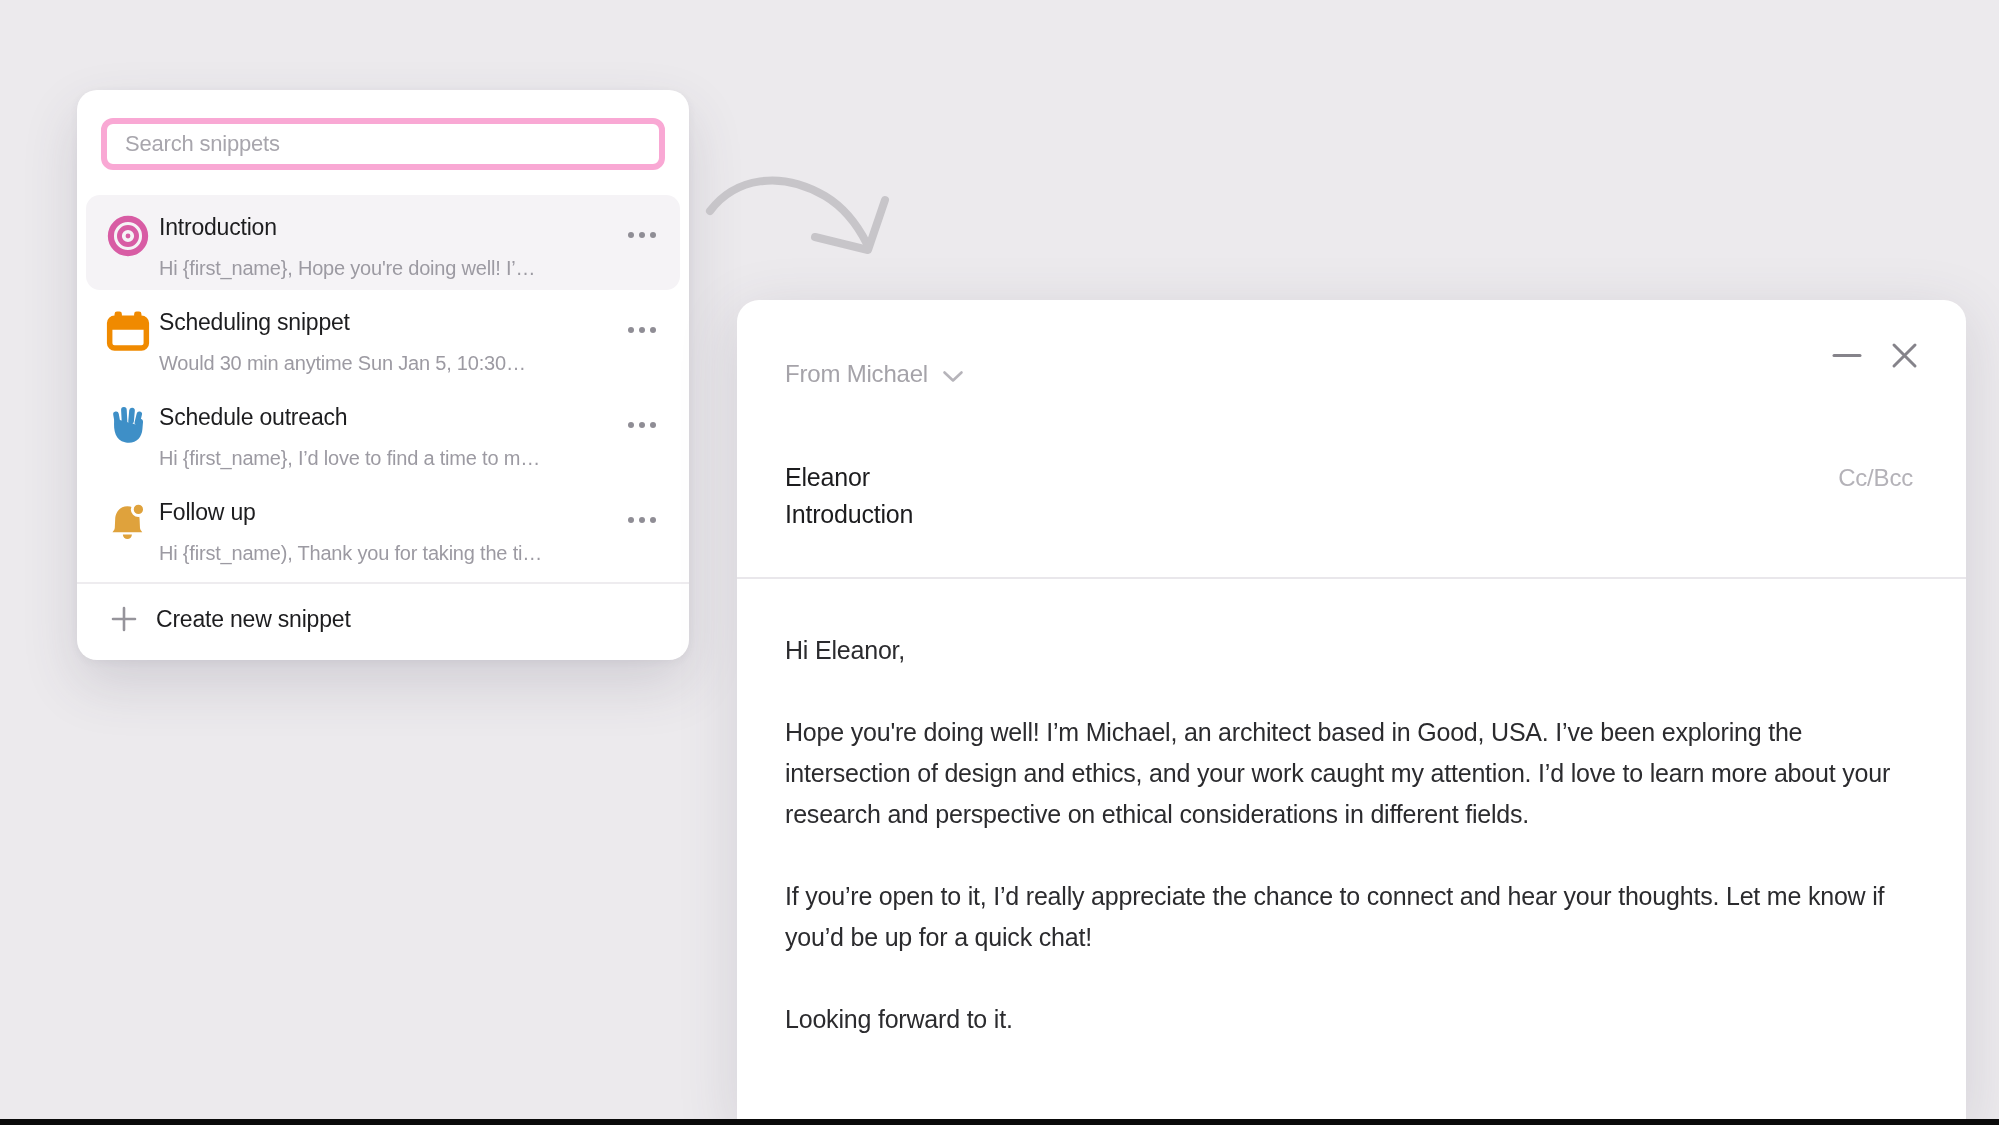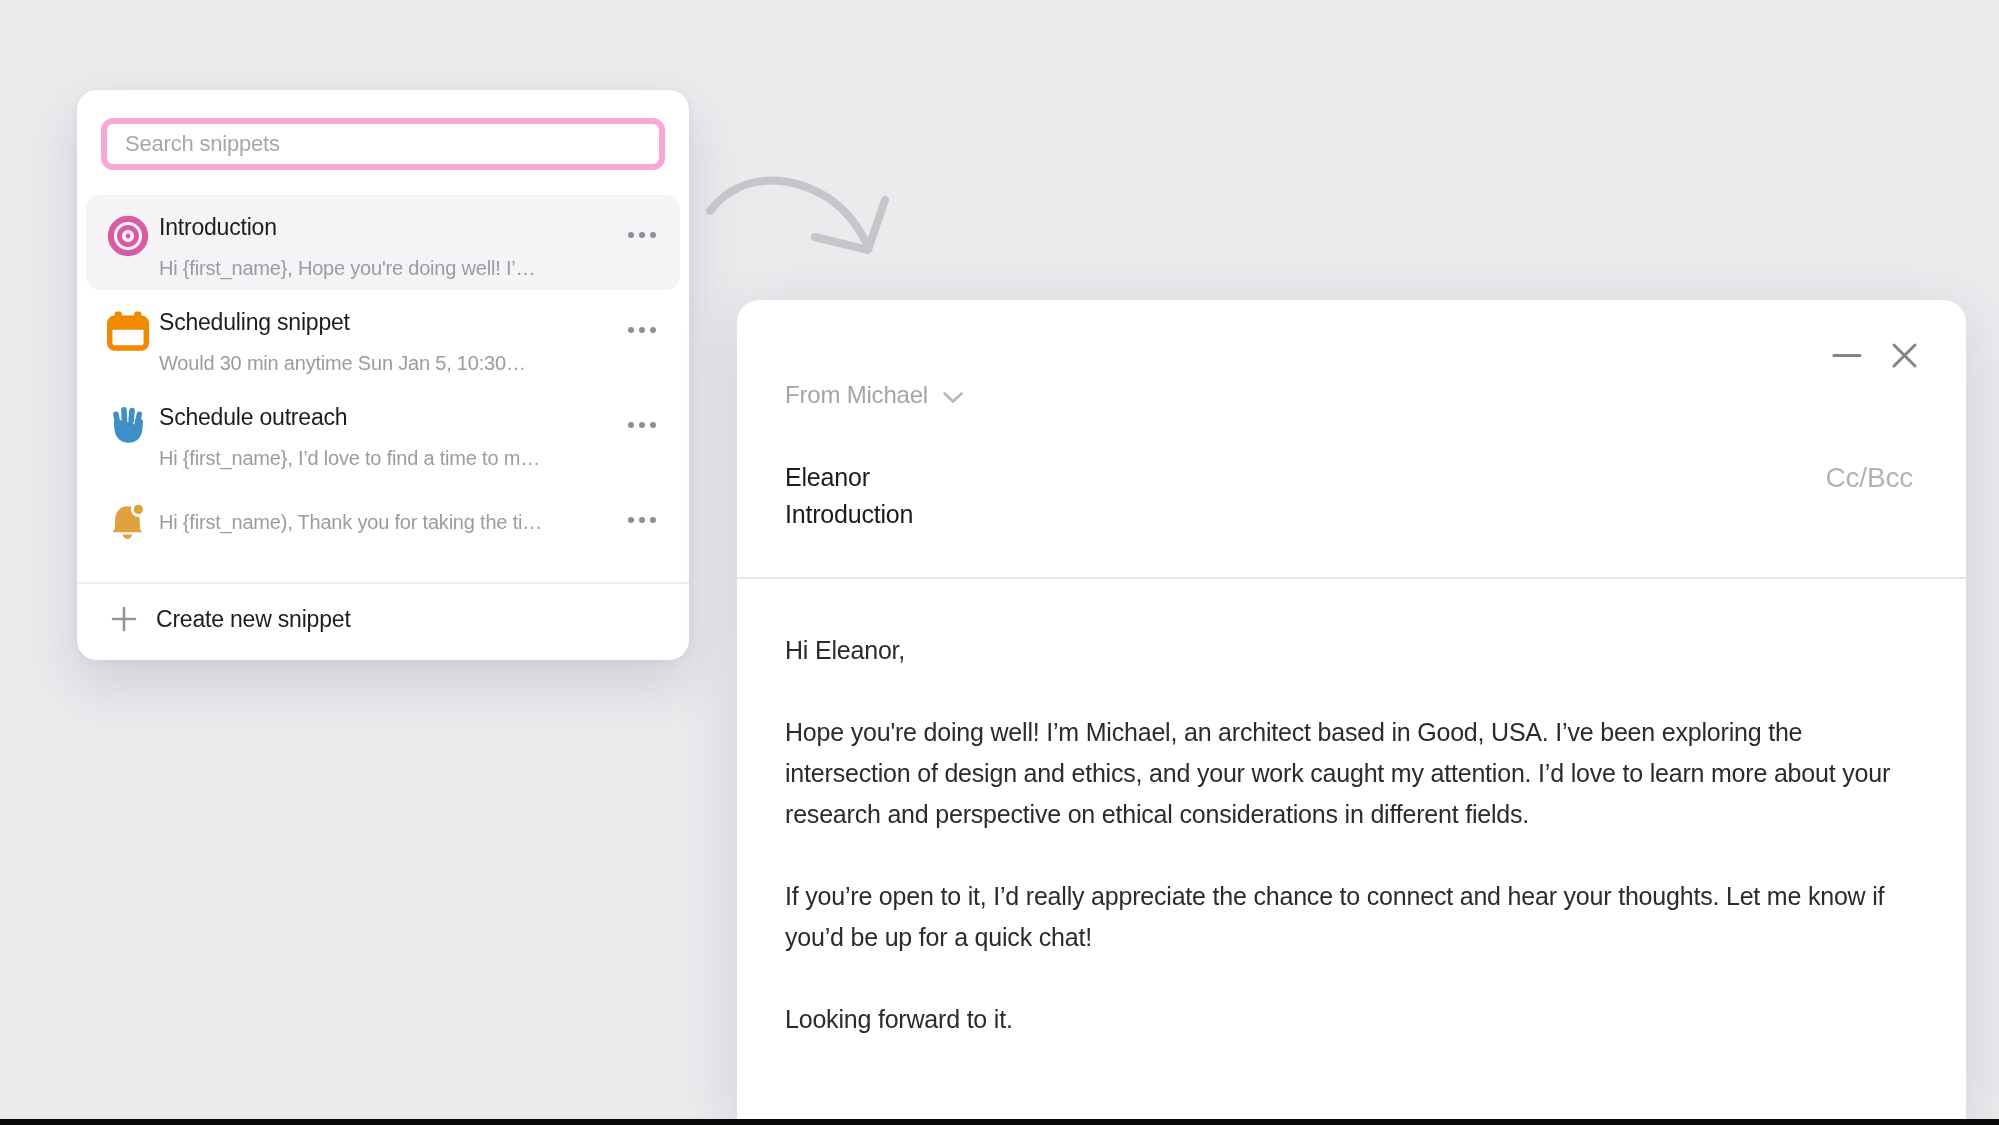--- a/index.html
+++ b/index.html
@@ -58,29 +58,29 @@
 
   
   .compose-window {
     position:absolute; left:737px; top:300px; width:1229px; height:825px;
     background:#FFFFFF; border-radius:22px 22px 0 0;
     box-shadow:0 14px 60px rgba(70,60,85,.15);
   }
   .win-controls { position:absolute; top:42px; right:48px; display:flex; gap:29px; align-items:center; }
   .win-btn { background:none; border:none; padding:0; cursor:pointer; display:block; height:27px; }
   .win-btn svg { display:block; }
-  .from-row { position:absolute; left:48px; top:80px; display:flex; align-items:center; cursor:pointer; }
+  .from-row { position:absolute; left:48px; top:59px; display:flex; align-items:center; cursor:pointer; }
   .from-label { font-size:24px; line-height:30px; color:#A5A3A9; letter-spacing:-0.2px; }
   .from-row svg { margin-left:14px; margin-top:4px; }
   .recipient-row {
     position:absolute; left:48px; right:53px; top:134px;
     display:flex; justify-content:space-between; align-items:center;margin-top:28px;
   }
   .recipient-value { font-size:25px; line-height:31px; color:#1C1C1E; letter-spacing:-0.2px; }
-  .ccbcc { font-size:28px; line-height:31px; color:#B4B2B8; letter-spacing:-0.2px; background:none; border:none; cursor:pointer; font-family:inherit; }
+  .ccbcc { font-size:24px; line-height:31px; color:#B4B2B8; letter-spacing:-0.2px; background:none; border:none; cursor:pointer; font-family:inherit; }
   .subject-row { position:absolute; left:48px; top:199px; }
   .subject-value { font-size:25px; line-height:31px; color:#1C1C1E; letter-spacing:-0.2px; }
   .compose-divider { position:absolute; left:0; right:0; top:277px; height:2px; background:#E9E7EB; }
   .body-editor { position:absolute; left:48px; right:64px; top:330px; cursor:text; }
   .body-editor p {
     font-size:25px; line-height:41px; color:#2B2B2E; letter-spacing:-0.2px;
     margin-bottom:41px;
   }
   .body-editor p:last-child { margin-bottom:0; }
 
@@ -159,20 +159,21 @@
 
     <div class="snippet-row">
       <span class="row-icon">
         <svg viewBox="0 0 36 36">
           <path fill="#DFA23C" d="M17.5 6 C10.8 6 7.6 11.3 7.5 16.8 L7.2 23.5 C7.1 25.3 6 26 5.3 27.2 L29.7 27.2 C29 26 27.9 25.3 27.8 23.5 L27.5 16.8 C27.4 11.3 24.2 6 17.5 6 Z"></path>
           <path fill="#DFA23C" d="M13.8 29 a3.7 3.7 0 0 0 7.4 0 Z"></path>
           <circle cx="26.5" cy="8.5" r="5" fill="#DFA23C" stroke="#FFFFFF" stroke-width="2.4"></circle>
         </svg>
       </span>
       <span class="row-text">
+        <div class="row-title">Follow up</div>
         <div class="row-preview">Hi {first_name), Thank you for taking the ti…</div>
       </span>
       <button class="more-btn" aria-label="more">
           <i></i>
           <i></i>
           <i></i>
         </button>
     </div>
 
   </div>

